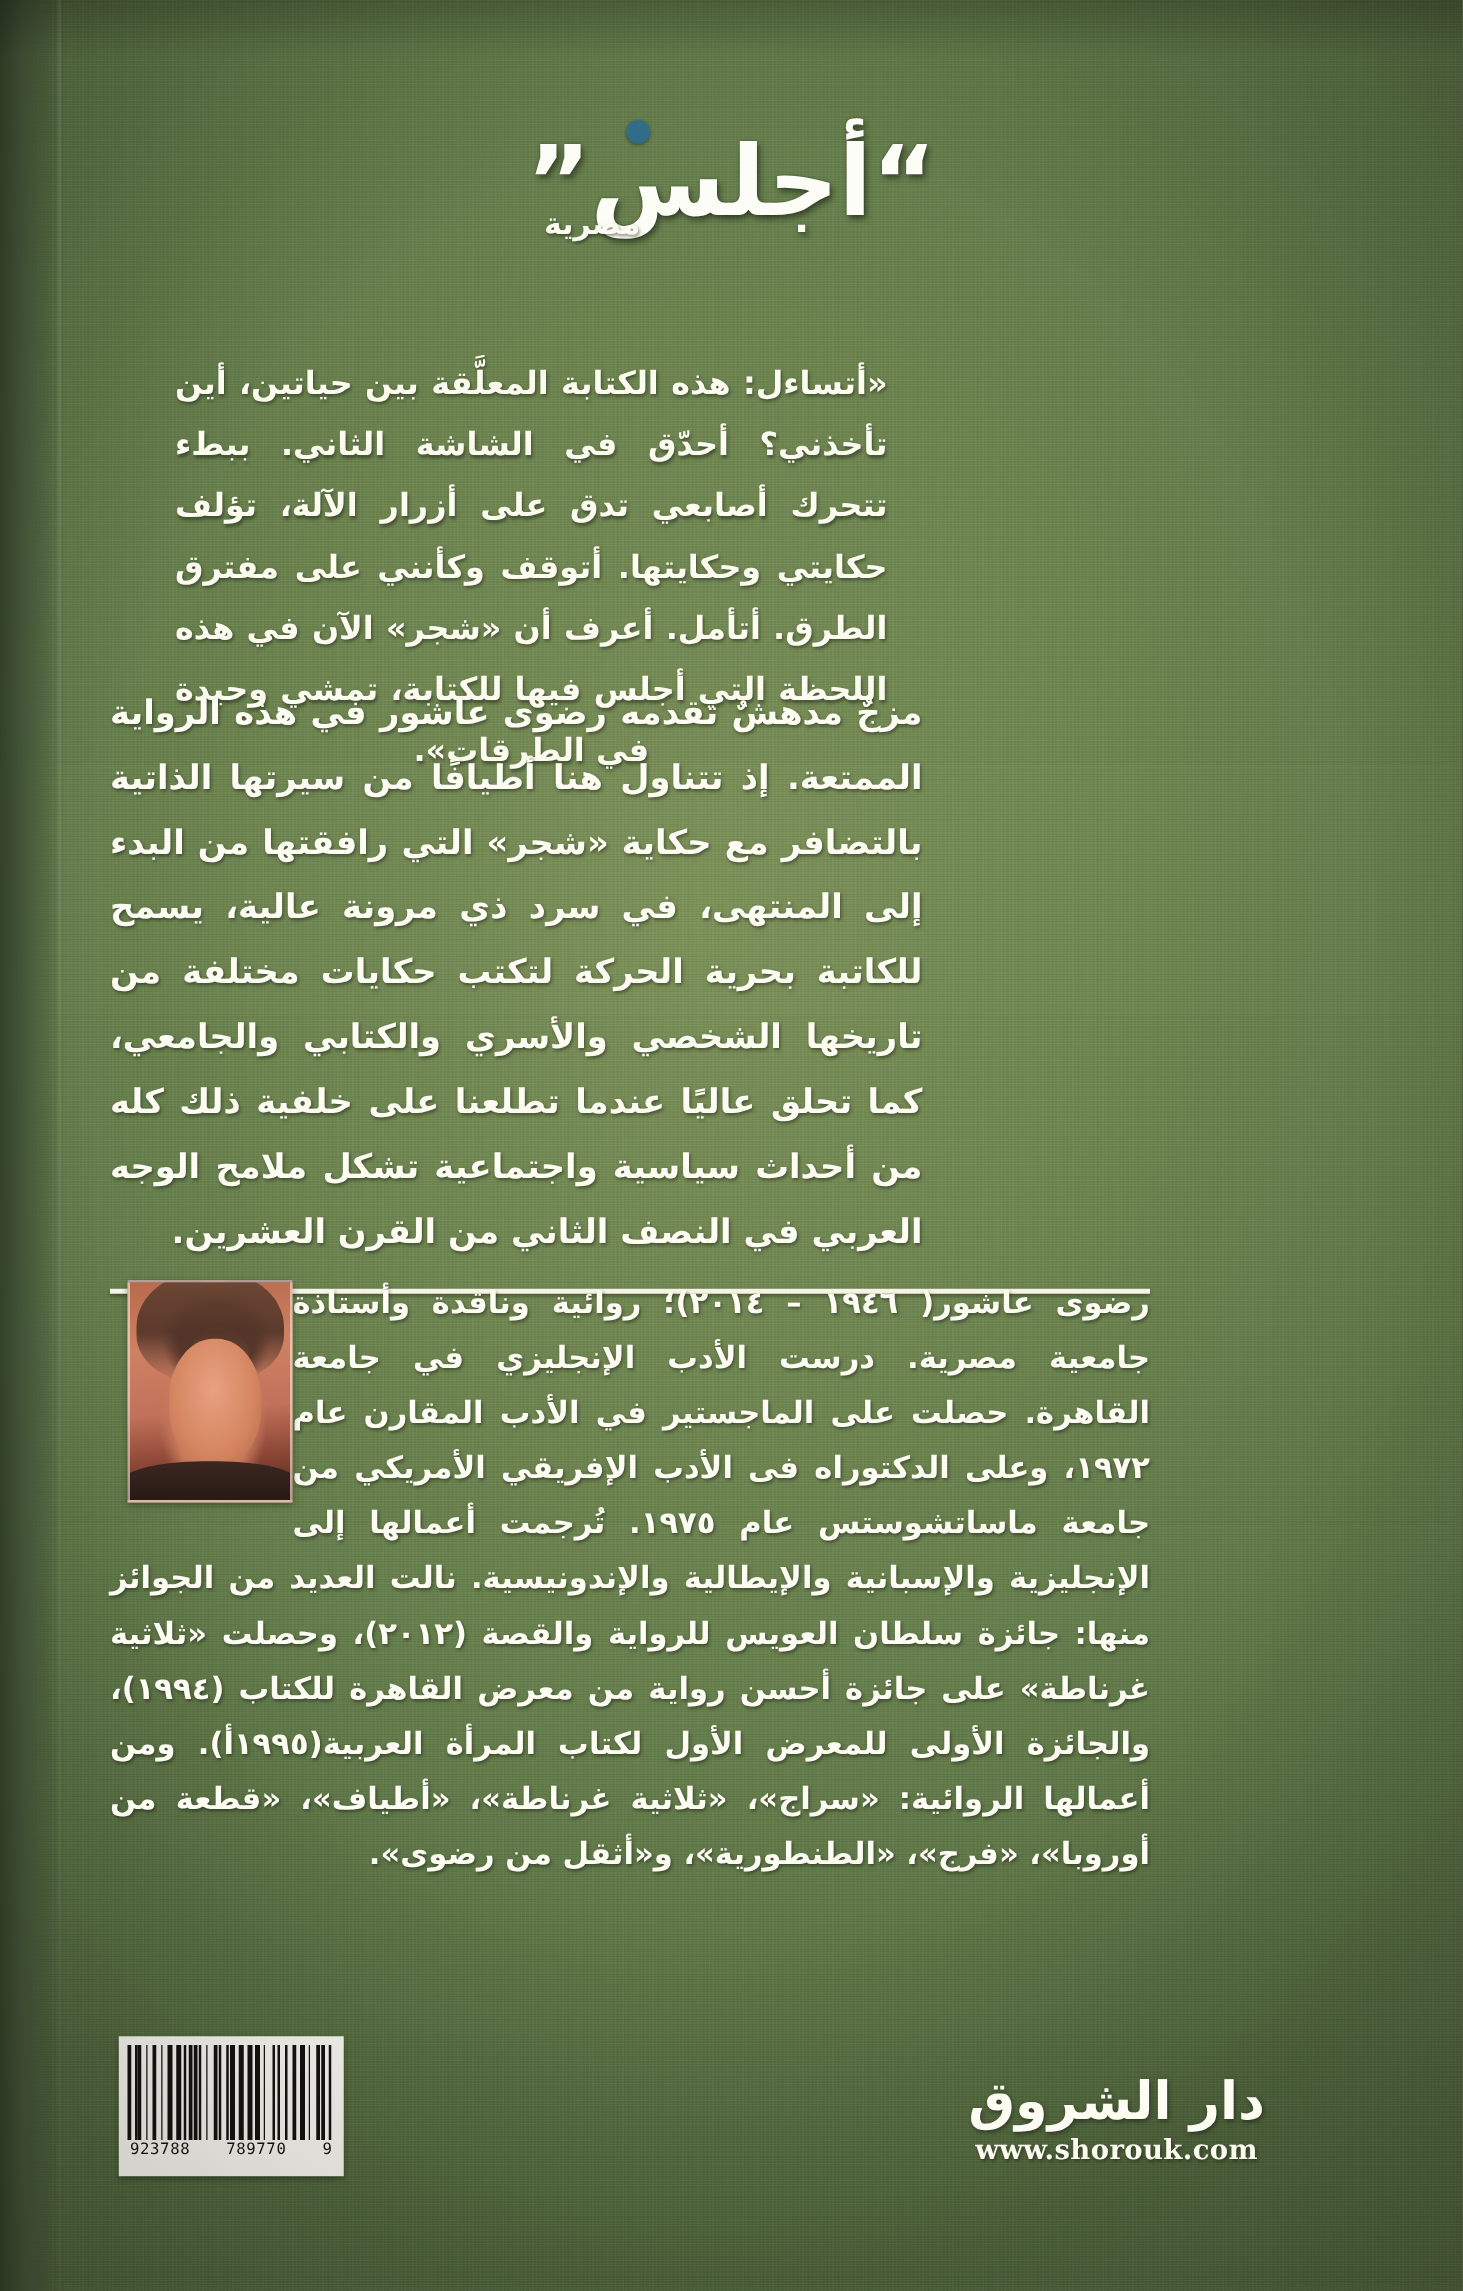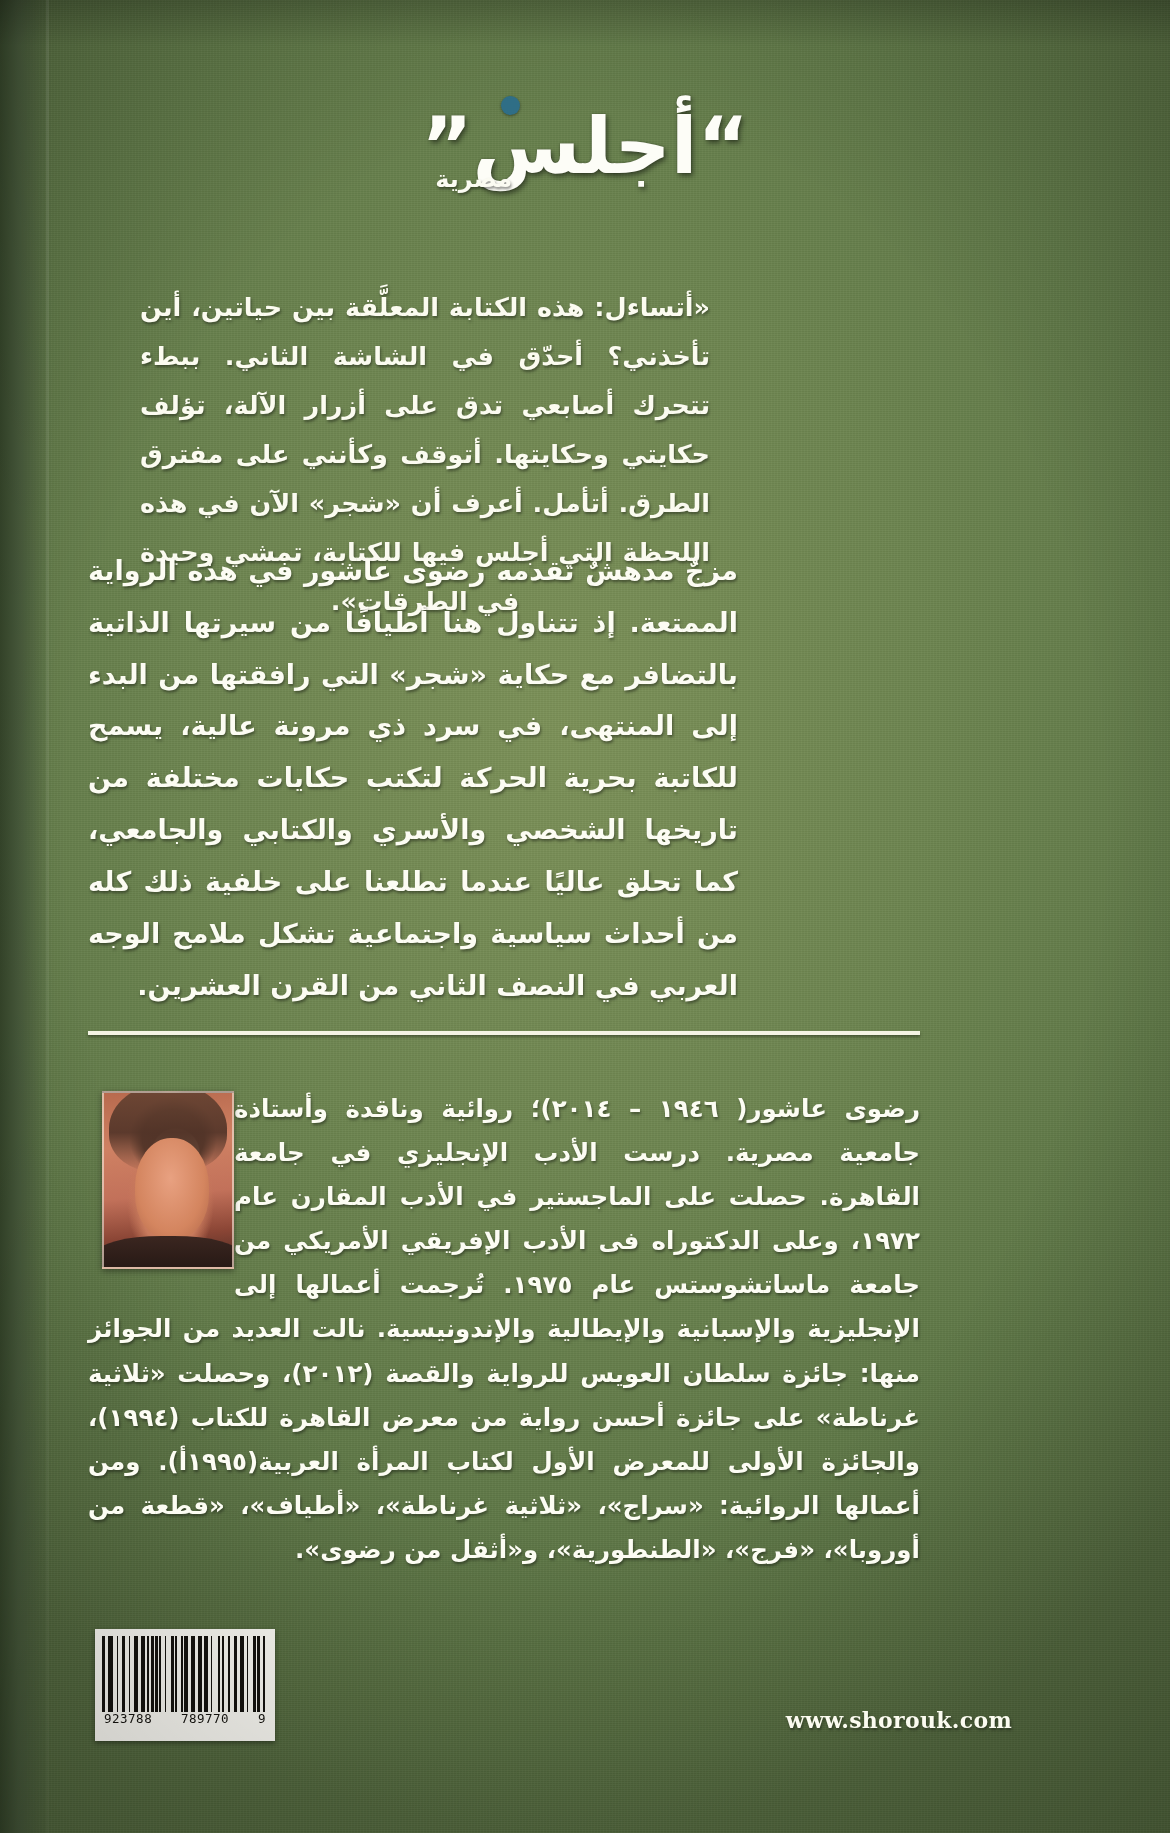--- a/index.html
+++ b/index.html
@@ -118,21 +118,21 @@
   #divider {
     position:absolute;
     top:1031px; left:88px; width:832px; height:4px;
     background:#f4f3e4;
     box-shadow:0 2px 3px rgba(0,0,0,.35);
   }
 
   
   #bio-wrap {
     position:absolute;
-    top:1087px; left:88px; width:832px;
+    top:1020px; left:88px; width:832px;
   }
   #portrait {
     float:left;
     width:132px; height:178px;
     margin:4px 0 6px 14px;
     border:2px solid rgba(250,248,235,.55);
     background:
       radial-gradient(circle at 56% 34%, #6d4c3c 0%, #6d4c3c 17%, rgba(109,76,60,0) 18%),
       radial-gradient(ellipse 44% 30% at 54% 26%, #4a3026 0%, #5b3a2c 55%, rgba(91,58,44,0) 78%),
       radial-gradient(ellipse 40% 46% at 52% 62%, #d98c6e 0%, #c87a5c 60%, rgba(200,122,92,0) 85%),
@@ -311,17 +311,18 @@
         <i style="width: 2.66px; height: 100%; background: rgb(21, 19, 15);"></i>
       </div>
     <div id="barcode-digits">
       <span>9</span>
       <span>789770</span>
       <span>923788</span>
     </div>
   </div>
 
   <div id="publisher" class="content">
+    <div id="publisher-name">دار الشروق</div>
     <div id="publisher-url">www.shorouk.com</div>
   </div>
 
   <div id="vignette"></div>
 </div>
 
 </body></html>

